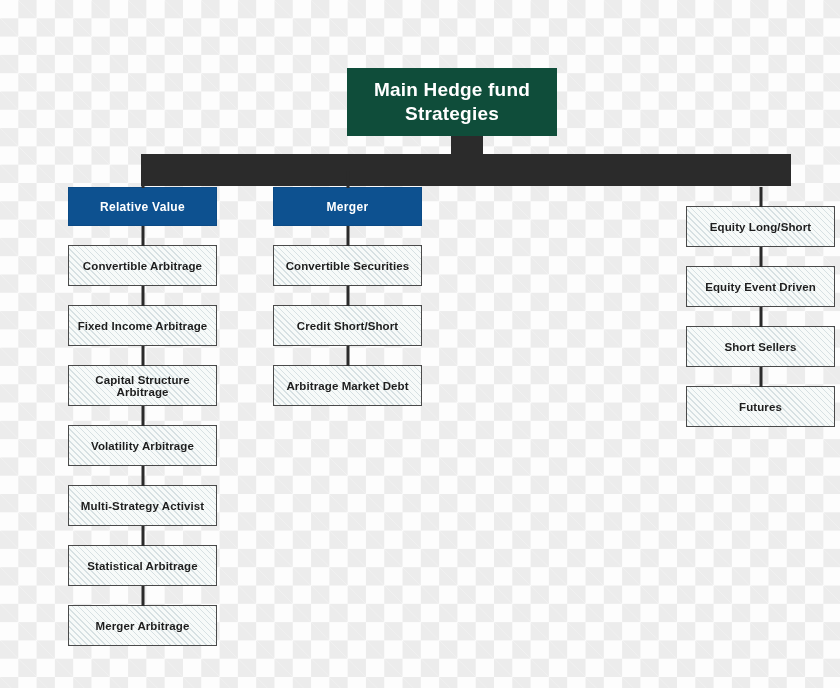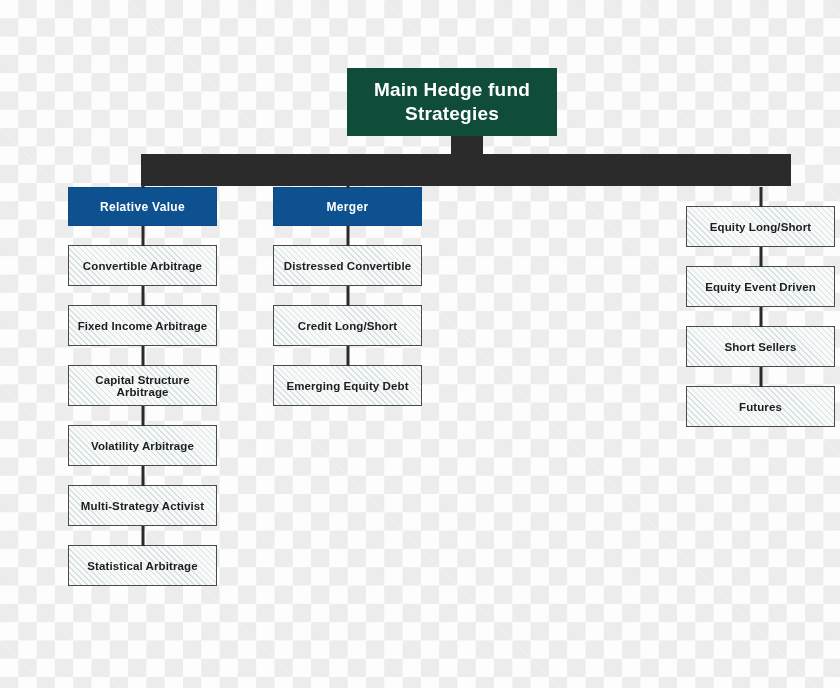--- a/index.html
+++ b/index.html
@@ -135,27 +135,28 @@
   <div class="conn conn-v" style="left:727px;  top:122px; height:19px;"></div>
 
   <div class="column" style="left:20px;">
     <div class="col-header">Relative Value</div>
     <div class="leaf">Convertible Arbitrage</div>
     <div class="leaf">Fixed Income Arbitrage</div>
     <div class="leaf">Capital Structure Arbitrage</div>
     <div class="leaf">Volatility Arbitrage</div>
     <div class="leaf">Multi-Strategy Activist</div>
     <div class="leaf">Statistical Arbitrage</div>
+    <div class="leaf">Merger Arbitrage</div>
   </div>
 
   <div class="column" style="left:225px;">
     <div class="col-header">Merger</div>
-    <div class="leaf">Distressed Convertible</div>
-    <div class="leaf">Credit Long/Short</div>
-    <div class="leaf">Emerging Equity Debt</div>
+    <div class="leaf">Convertible Securities</div>
+    <div class="leaf">Credit Short/Short</div>
+    <div class="leaf">Arbitrage Market Debt</div>
   </div>
 
 
   <div class="column" style="left:638px;">
     <div class="leaf">Equity Long/Short</div>
     <div class="leaf">Equity Event Driven</div>
     <div class="leaf">Short Sellers</div>
     <div class="leaf">Futures</div>
   </div>
 

